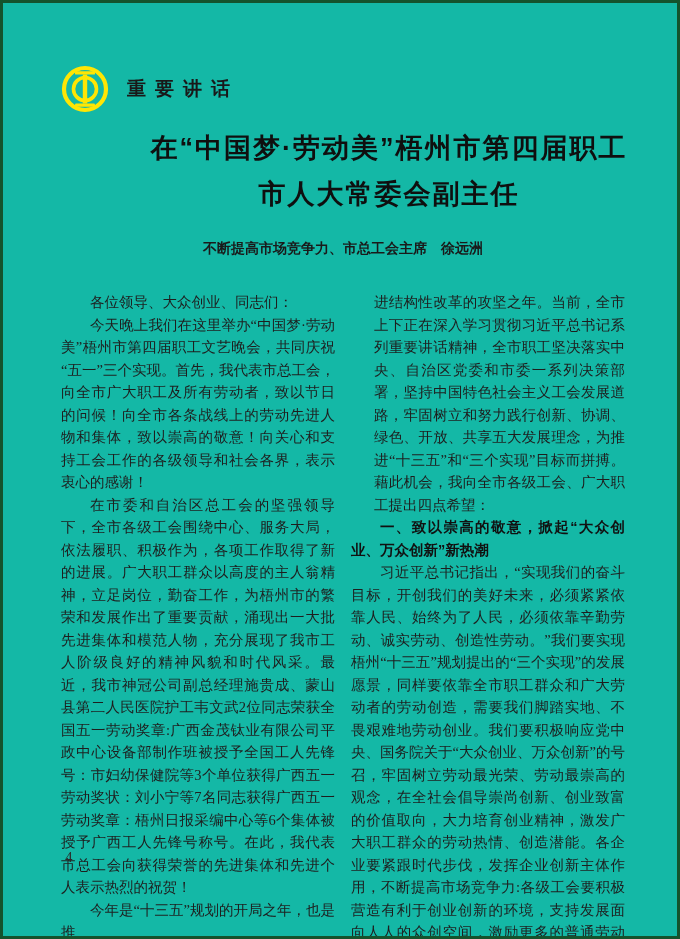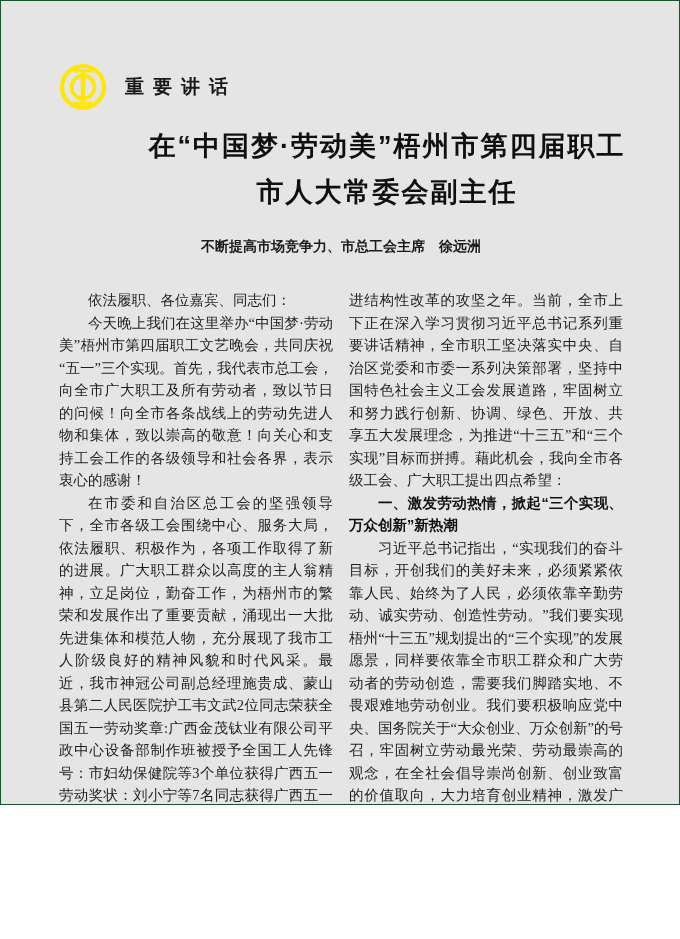--- a/index.html
+++ b/index.html
@@ -1,22 +1,22 @@
 <!DOCTYPE html>
 <html lang="zh"><head>
 <meta charset="utf-8">
 <style>
   html, body { margin: 0; padding: 0; background: #ffffff; }
   .page {
     position: relative;
     width: 680px;
-    height: 805px;
-    background: #e5e5e5;
+    height: 939px;
+    background: #14b8a6;
     box-sizing: border-box;
-    border: 1px solid #14532d;
+    border: 3px solid #14532d;
     overflow: hidden;
     color: #1c1c1c;
     font-family: "Liberation Serif", "DejaVu Serif", serif;
   }
   
   .header { position: absolute; left: 58px; top: 60px; height: 52px; display: flex; align-items: center; }
   .logo { width: 48px; height: 48px; display: block; }
   .section-label {
     margin-left: 18px;
     font-family: "Liberation Sans", "DejaVu Sans", sans-serif;
@@ -54,21 +54,21 @@
     width: 274px;
     font-size: 14.5px;
     line-height: 22.5px;
     text-align: justify;
     text-justify: inter-ideograph;
     color: #1e1e1e;
   }
   .column-left  { left: 58px; }
   .column-right { left: 348px; }
   .para { margin: 0; text-indent: 2em; }
-  .para.no-indent { text-indent: 0; }
+  .para.no-indent { text-indent: 0; margin-left: 23px; }
   .para.heading {
     font-family: "Liberation Sans", "DejaVu Sans", sans-serif;
     font-weight: bold;
     color: #111111;
   }
   
   .page-number {
     position: absolute;
     left: 62px;
     top: 846px;
@@ -96,26 +96,26 @@
   <div class="title-block">
     <p class="title-line">在“中国梦·劳动美”梧州市第四届职工</p>
     <p class="title-line">市人大常委会副主任</p>
   </div>
 
   <div class="byline-block">
     <p class="byline">不断提高市场竞争力、市总工会主席　徐远洲</p>
   </div>
 
   <div class="column column-left">
-      <p class="para">依法履职、各位嘉宾、同志们：</p>
+      <p class="para">各位领导、大众创业、同志们：</p>
       <p class="para">今天晚上我们在这里举办“中国梦·劳动美”梧州市第四届职工文艺晚会，共同庆祝“五一”三个实现。首先，我代表市总工会，向全市广大职工及所有劳动者，致以节日的问候！向全市各条战线上的劳动先进人物和集体，致以崇高的敬意！向关心和支持工会工作的各级领导和社会各界，表示衷心的感谢！</p>
       <p class="para">在市委和自治区总工会的坚强领导下，全市各级工会围绕中心、服务大局，依法履职、积极作为，各项工作取得了新的进展。广大职工群众以高度的主人翁精神，立足岗位，勤奋工作，为梧州市的繁荣和发展作出了重要贡献，涌现出一大批先进集体和模范人物，充分展现了我市工人阶级良好的精神风貌和时代风采。最近，我市神冠公司副总经理施贵成、蒙山县第二人民医院护工韦文武2位同志荣获全国五一劳动奖章:广西金茂钛业有限公司平政中心设备部制作班被授予全国工人先锋号：市妇幼保健院等3个单位获得广西五一劳动奖状：刘小宁等7名同志获得广西五一劳动奖章：梧州日报采编中心等6个集体被授予广西工人先锋号称号。在此，我代表市总工会向获得荣誉的先进集体和先进个人表示热烈的祝贺！</p>
       <p class="para">今年是“十三五”规划的开局之年，也是推</p>
     </div>
   <div class="column column-right">
       <p class="para no-indent">进结构性改革的攻坚之年。当前，全市上下正在深入学习贯彻习近平总书记系列重要讲话精神，全市职工坚决落实中央、自治区党委和市委一系列决策部署，坚持中国特色社会主义工会发展道路，牢固树立和努力践行创新、协调、绿色、开放、共享五大发展理念，为推进“十三五”和“三个实现”目标而拼搏。藉此机会，我向全市各级工会、广大职工提出四点希望：</p>
-      <p class="para heading">一、激发劳动热情，掀起“三个实现、万众创新”新热潮</p>
+      <p class="para heading">一、致以崇高的敬意，掀起“大众创业、万众创新”新热潮</p>
       <p class="para">习近平总书记指出，“实现我们的奋斗目标，开创我们的美好未来，必须紧紧依靠人民、始终为了人民，必须依靠辛勤劳动、诚实劳动、创造性劳动。”我们要实现梧州“十三五”规划提出的“三个实现”的发展愿景，同样要依靠全市职工群众和广大劳动者的劳动创造，需要我们脚踏实地、不畏艰难地劳动创业。我们要积极响应党中央、国务院关于“大众创业、万众创新”的号召，牢固树立劳动最光荣、劳动最崇高的观念，在全社会倡导崇尚创新、创业致富的价值取向，大力培育创业精神，激发广大职工群众的劳动热情、创造潜能。各企业要紧跟时代步伐，发挥企业创新主体作用，不断提高市场竞争力:各级工会要积极营造有利于创业创新的环境，支持发展面向人人的众创空间，激励更多的普通劳动者加入创业大军，在全市掀起“大众创</p>
     </div>
 
   <div class="page-number">4</div>
 
 </div>
 
 </body></html>

